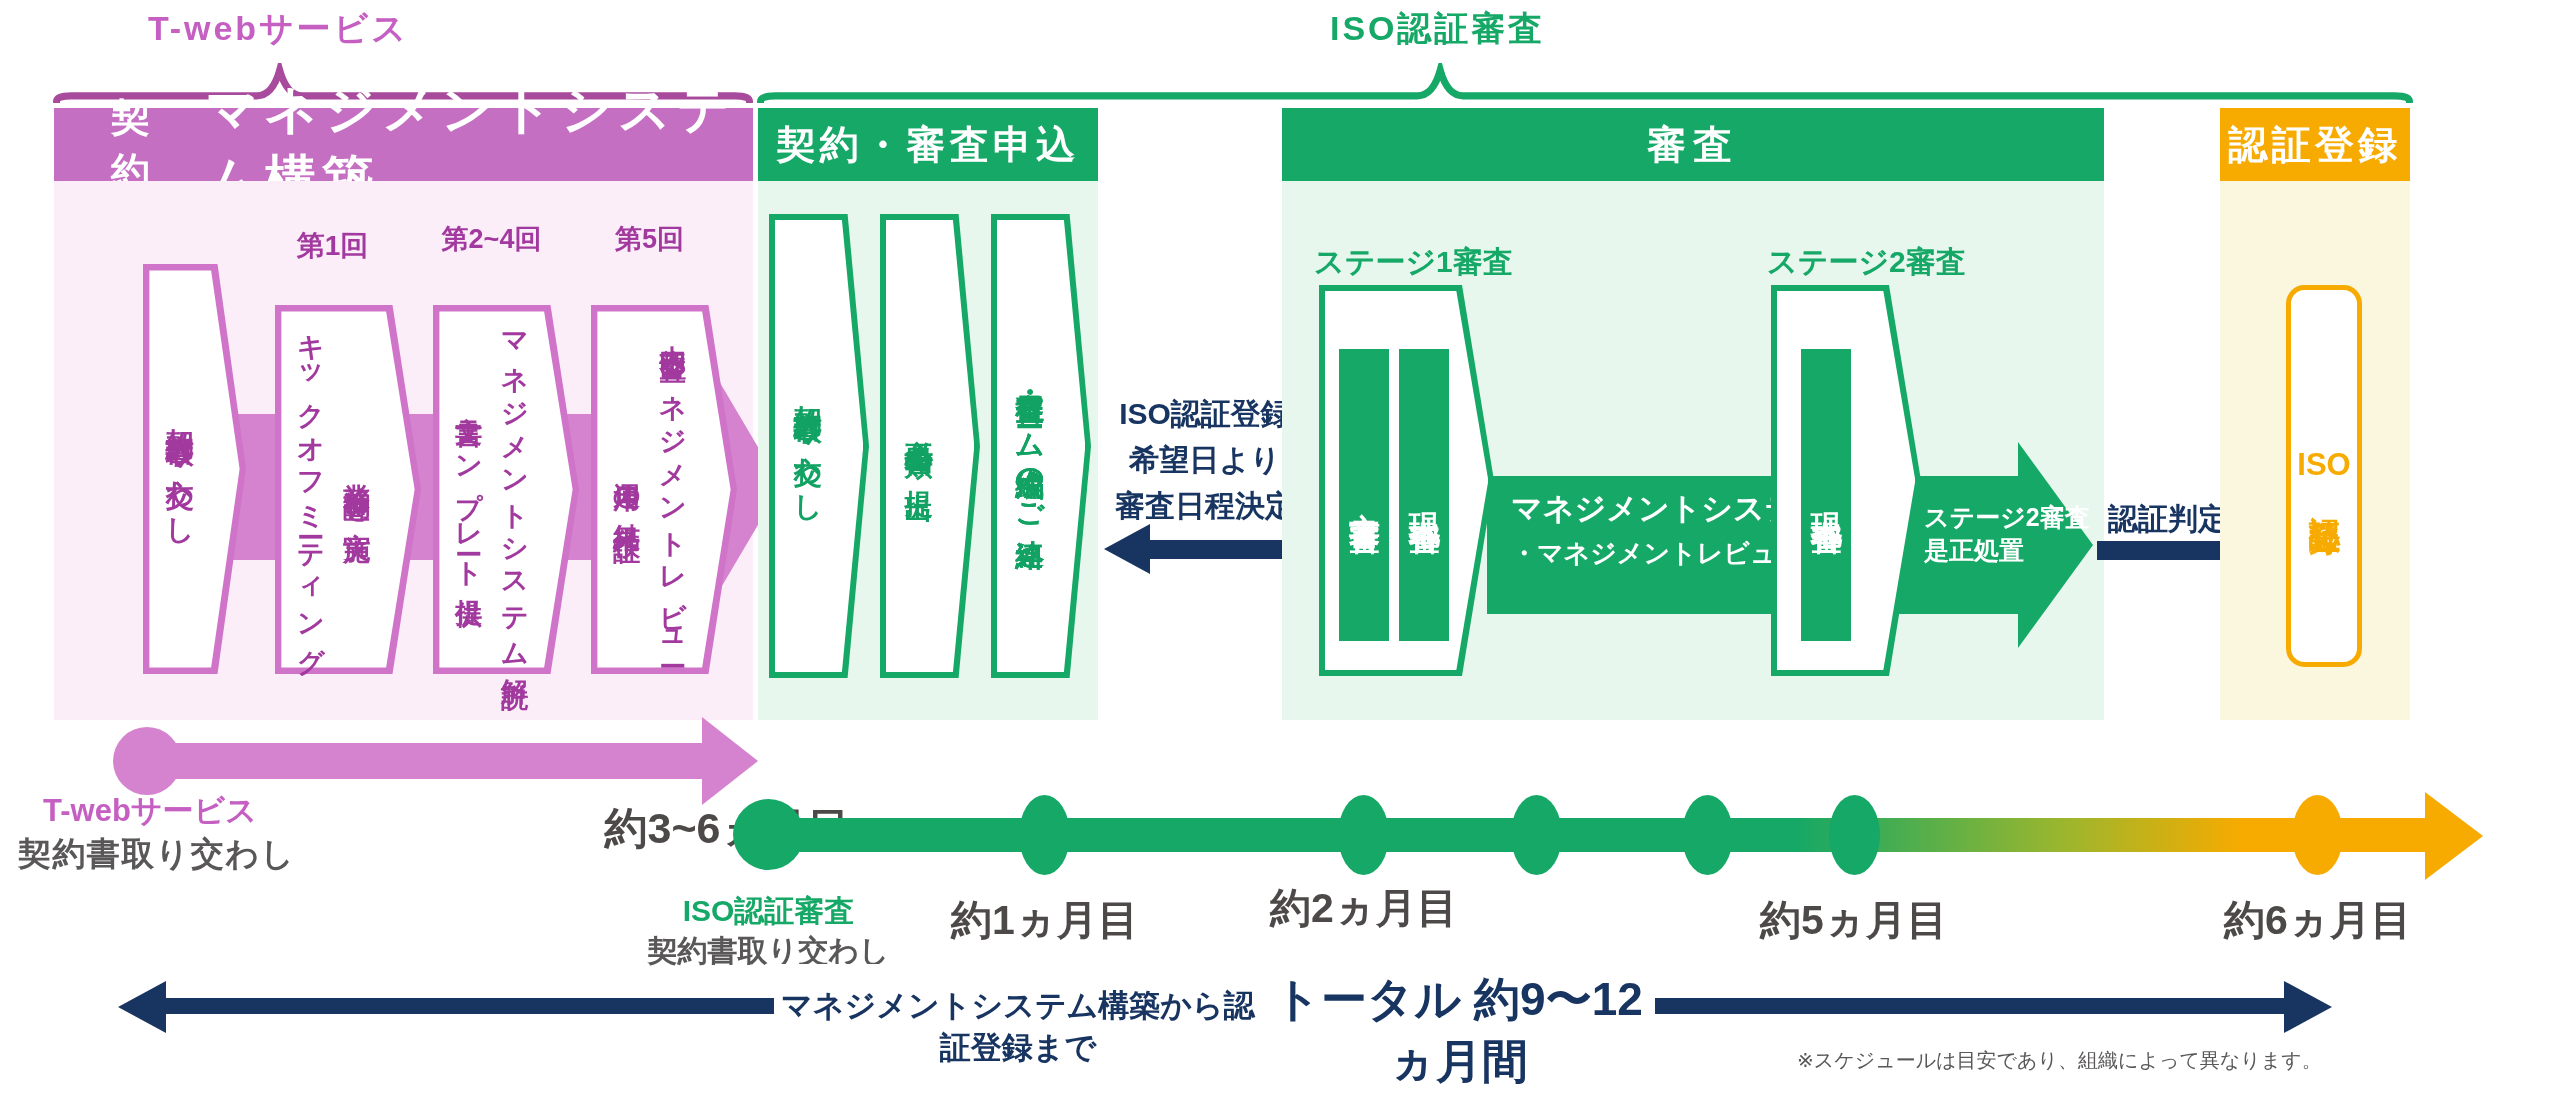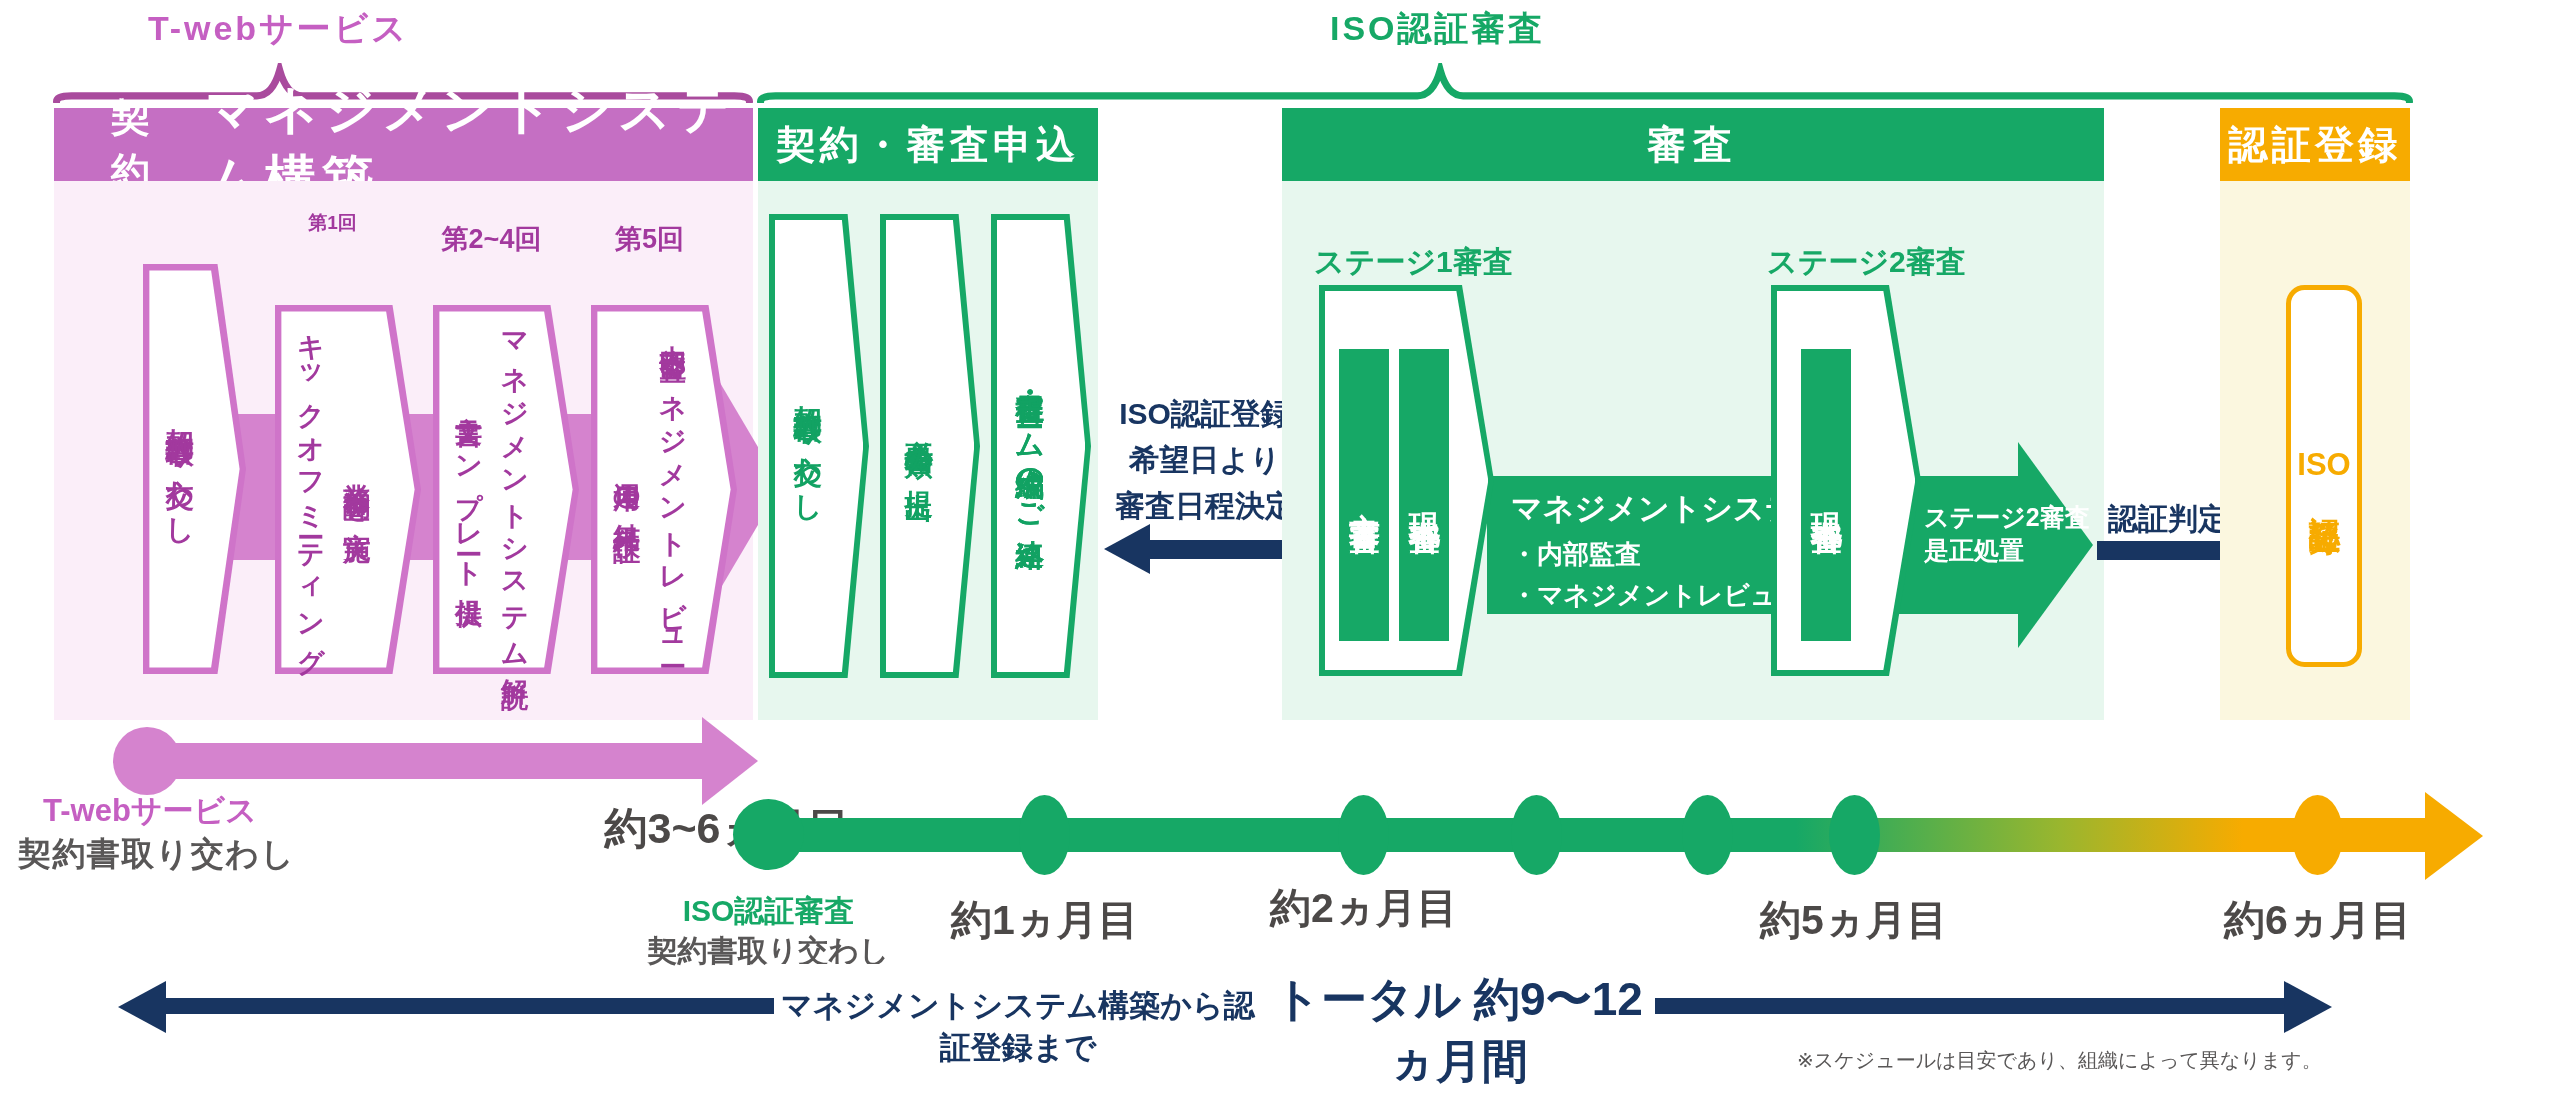--- a/index.html
+++ b/index.html
@@ -39,21 +39,21 @@
   <div class="hdr" style="position:absolute;left:0;top:0;right:0;height:73px;background:#c56fc3;">
     <span class="abs" style="left:57px;font-size:39px;letter-spacing:5.7px;position:relative;">契約</span>
     <span style="margin-left:82px;font-size:52px;letter-spacing:5.7px;">マネジメントシステム構築</span>
   </div>
   <div class="abs" style="left:0;top:73px;right:0;bottom:0;background:#fbeef9;"></div>
 </div>
 
 <div class="abs" style="left:143px;top:414px;width:563px;height:146px;background:#d583ce;"></div>
 <div class="abs tri" style="left:706px;top:359px;border-top:127px solid transparent;border-bottom:127px solid transparent;border-left:75px solid #d583ce;"></div>
 
-<div class="abs b ctr" style="left:240px;top:210px;width:185px;font-size:19px;color:#a2399e;">第1回</div>
+<div class="abs b ctr" style="left:240px;top:227px;width:185px;font-size:28px;color:#a2399e;">第1回</div>
 <div class="abs b ctr" style="left:399px;top:221px;width:185px;font-size:27px;color:#a2399e;">第2~4回</div>
 <div class="abs b ctr" style="left:557px;top:221px;width:185px;font-size:27px;color:#a2399e;">第5回</div>
 
 <div class="chev" style="left:143px;top:264px;width:103px;height:410px;--tip:28.5px;">
   <div class="sh"></div>
     <div class="in"></div>
   <div class="tx">
       <span class="vtext" style="font-size:28.5px;color:#a2399e;">契約書取り交わし</span>
     </div>
 </div>
@@ -129,21 +129,20 @@
   <div class="abs" style="left:0;top:73px;right:0;bottom:0;background:#e7f7ee;"></div>
 </div>
 
 <div class="abs b" style="left:1314px;top:242px;font-size:30px;color:#16a866;">ステージ1審査</div>
 <div class="abs b" style="left:1767px;top:242px;font-size:30px;color:#16a866;">ステージ2審査</div>
 
 <div class="abs" style="left:1487px;top:476px;width:531px;height:138px;background:#16a866;"></div>
 <div class="abs tri" style="left:2018px;top:442px;border-top:103px solid transparent;border-bottom:103px solid transparent;border-left:75px solid #16a866;"></div>
 <div class="abs" style="left:1511px;top:488px;width:499px;color:#fff;">
   <div class="b" style="font-size:31px;">マネジメントシステム運用</div>
-  <div class="b" style="font-size:26px;margin-top:7.1px;">・内部監査</div>
   <div class="b" style="font-size:26px;margin-top:5.7px;">・マネジメントレビューの実施</div>
 </div>
 
 <div class="chev" style="left:1319px;top:285px;width:175px;height:391px;--tip:32px;--bw:5.7px;--bc:#16a866;">
   <div class="sh"></div>
     <div class="in"></div>
 </div>
 <div class="abs" style="left:1339px;top:349px;width:50px;height:292px;background:#16a866;display:flex;align-items:center;justify-content:center;">
   <span class="vtext" style="font-size:31px;color:#fff;">文書審査</span>
 </div>

